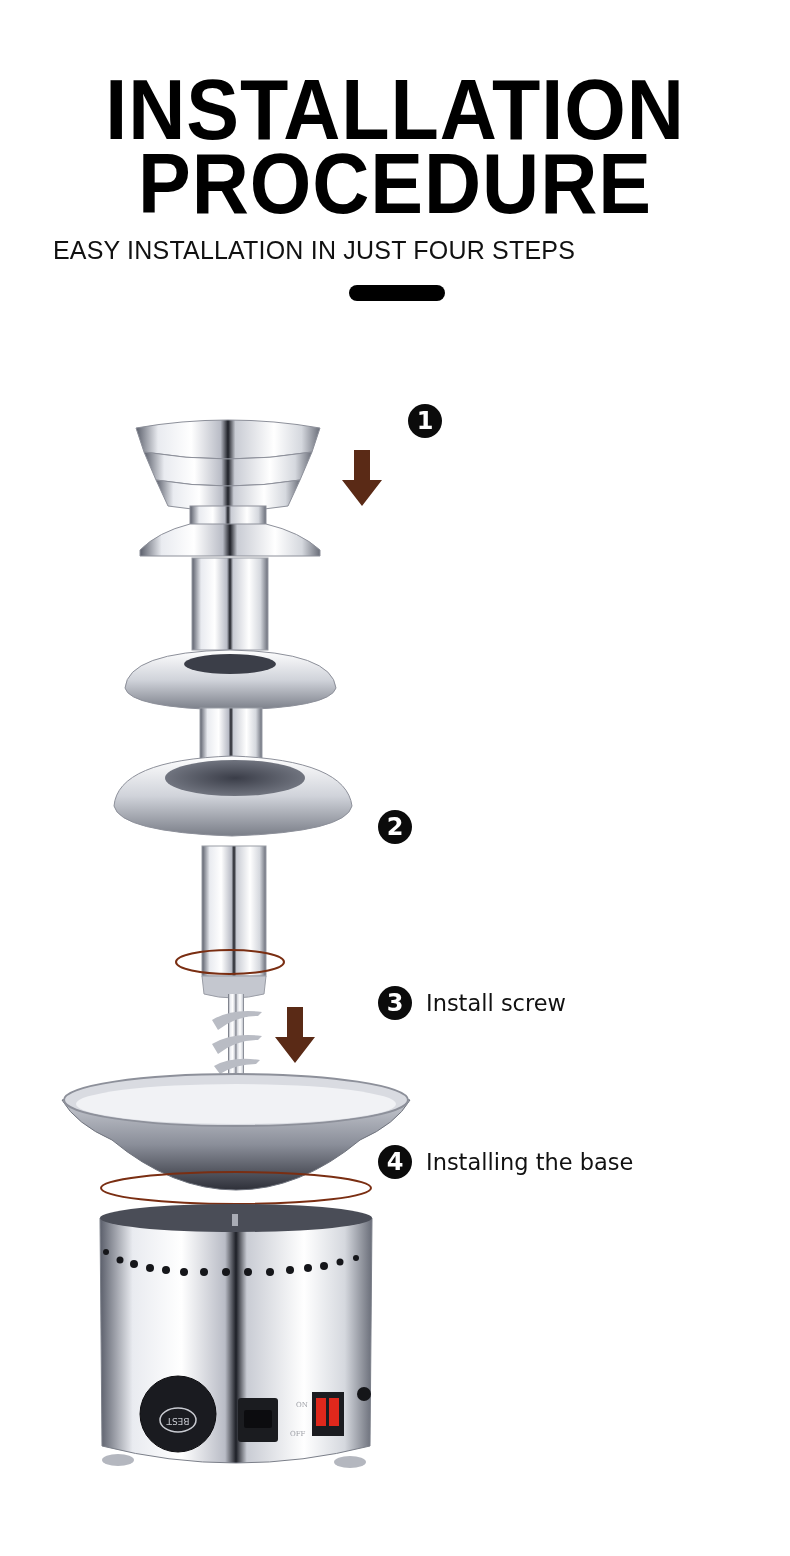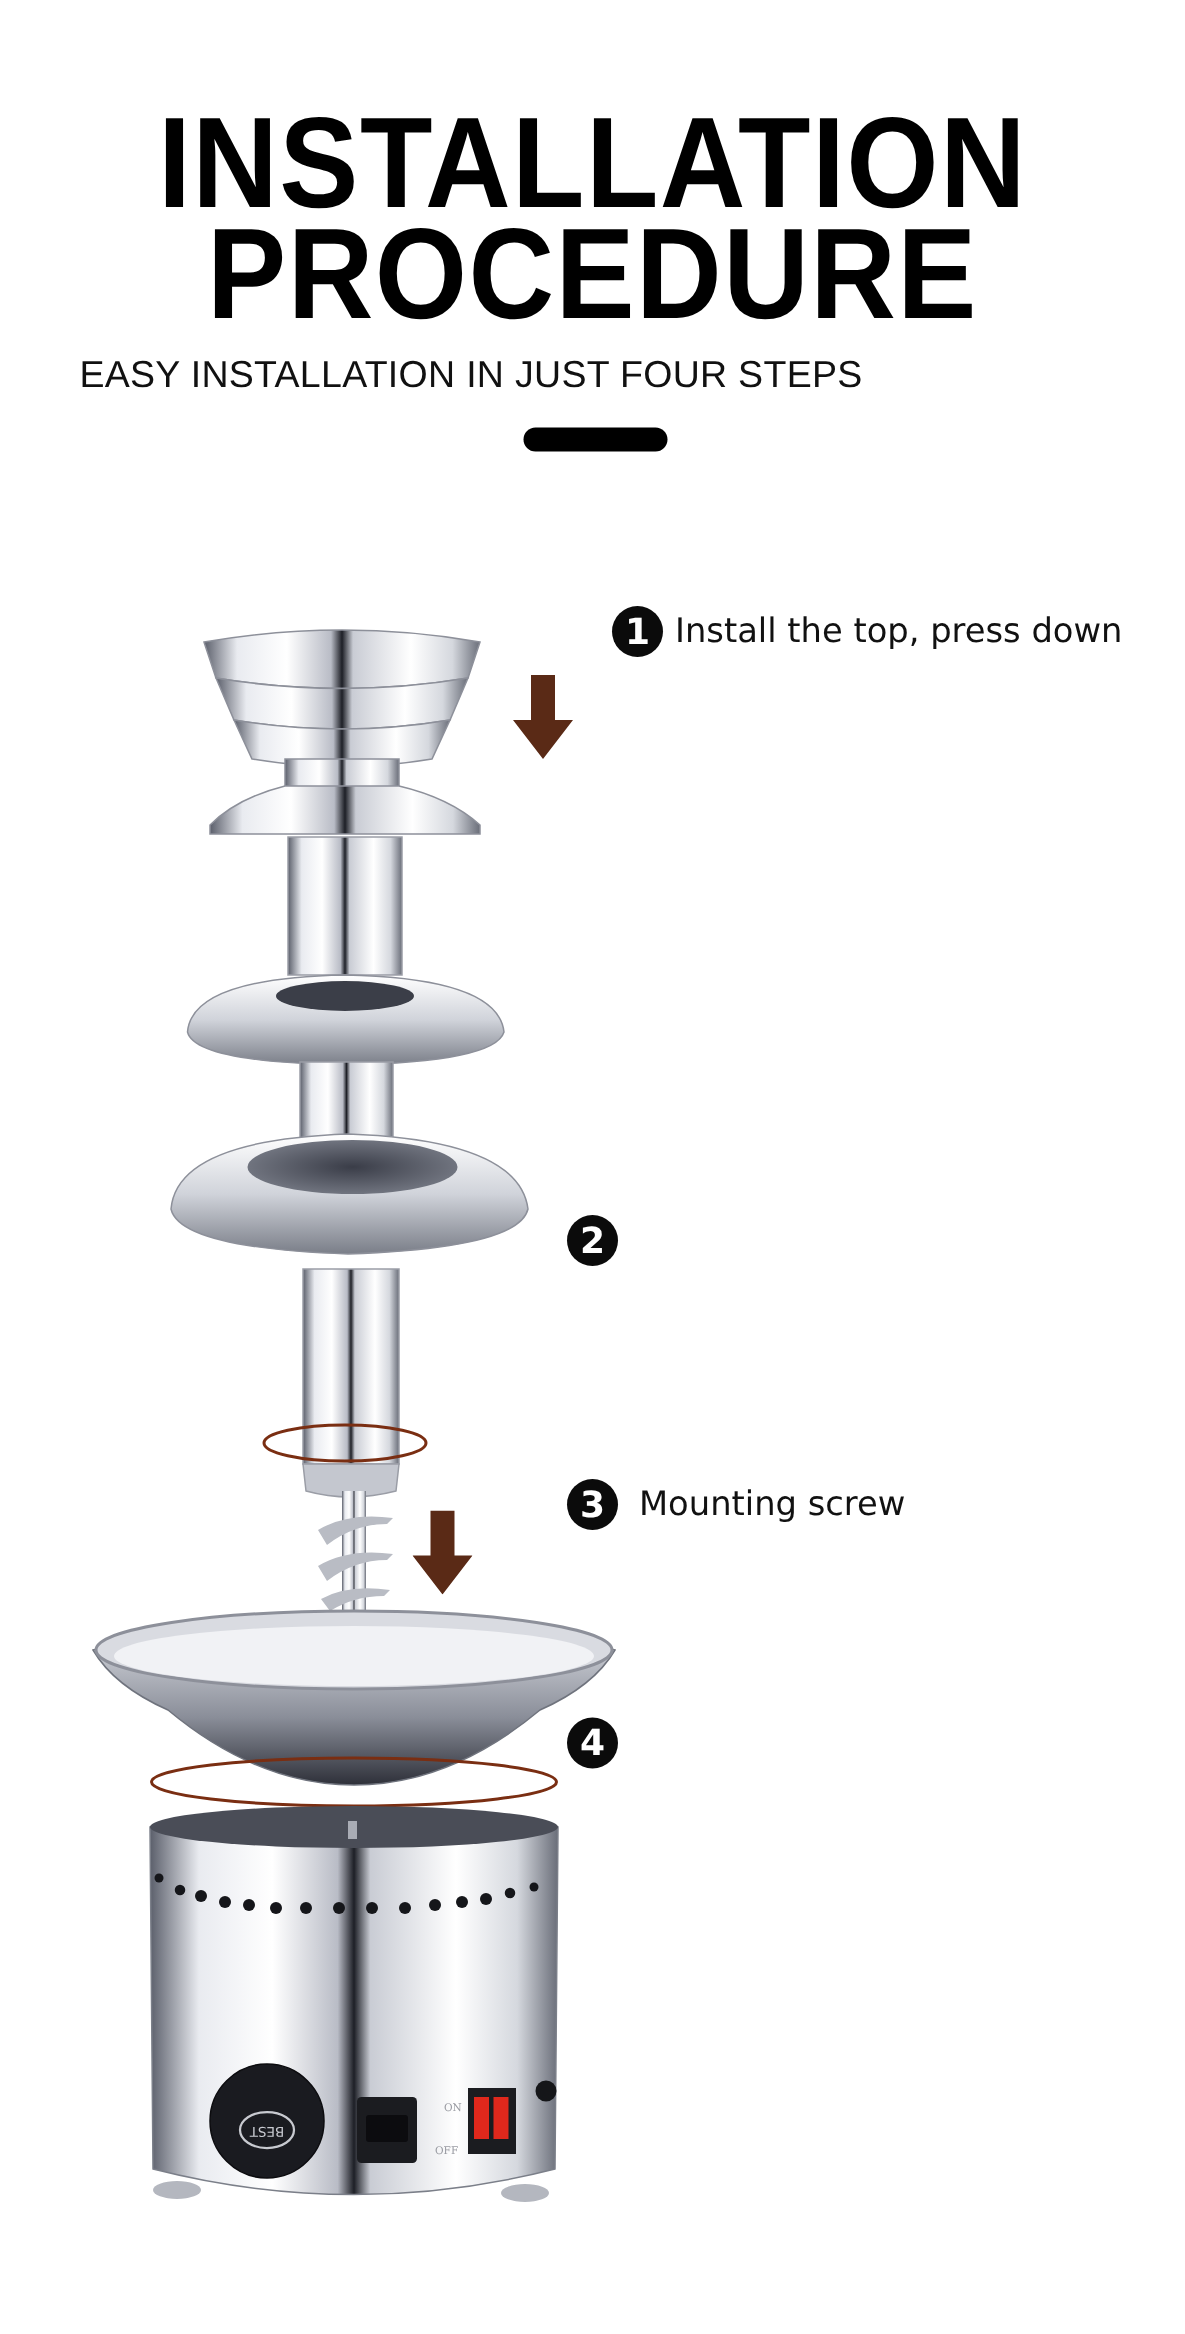--- a/index.html
+++ b/index.html
@@ -154,24 +154,24 @@
 
 <svg class="arrow" style="left:342px;top:450px;" width="40" height="56" viewBox="0 0 40 56">
   <path d="M12 0 H28 V30 H40 L20 56 L0 30 H12 Z" fill="#5a2a16"></path>
 </svg>
 <svg class="arrow" style="left:275px;top:1007px;" width="40" height="56" viewBox="0 0 40 56">
   <path d="M12 0 H28 V30 H40 L20 56 L0 30 H12 Z" fill="#5a2a16"></path>
 </svg>
 
 <div class="step s1">
   <span class="badge">1</span>
-  <span>Install the top, press down</span>
 </div>
 <div class="step s2">
   <span class="badge">2</span>
 </div>
 <div class="step s3">
   <span class="badge">3</span>
-  <span>Mounting screw</span>
+  <span>Install screw</span>
 </div>
 <div class="step s4">
   <span class="badge">4</span>
+  <span>Installing the base</span>
 </div>
 
 </body></html>

